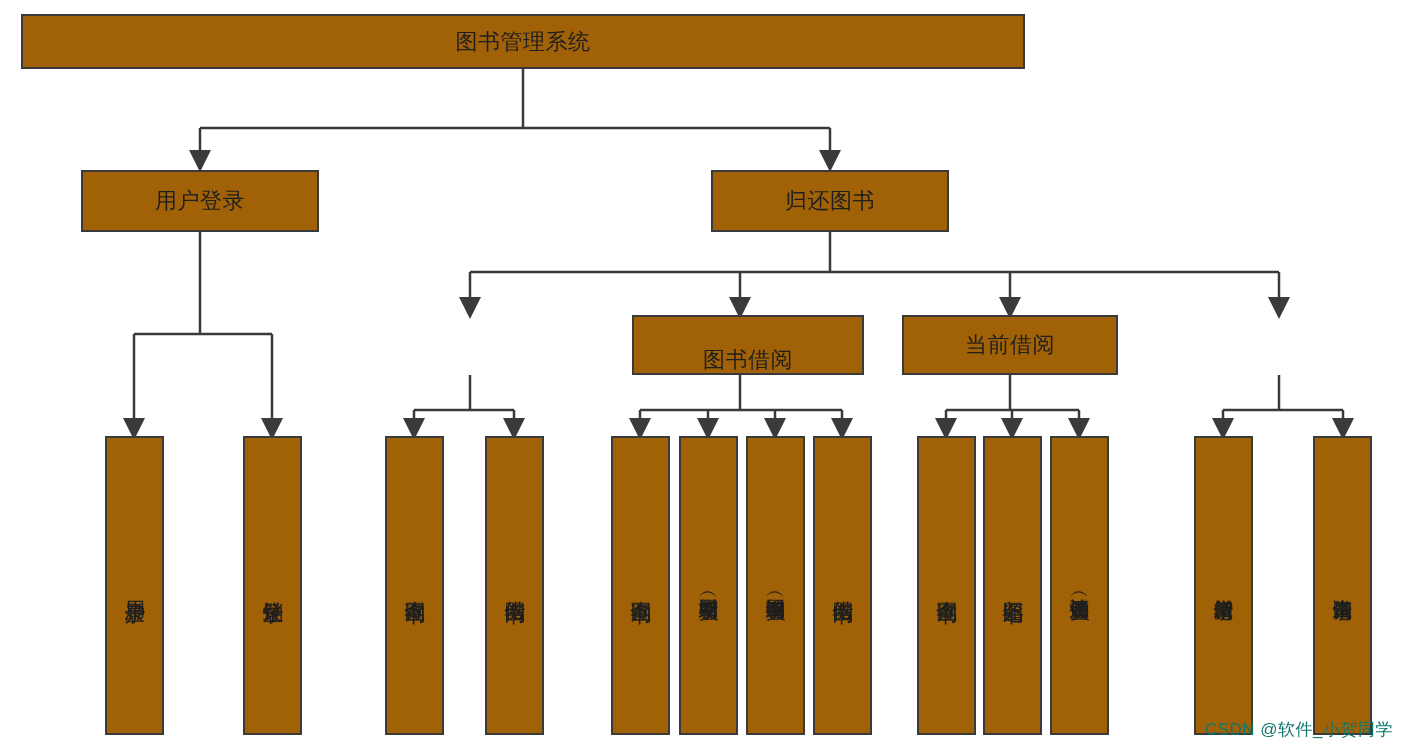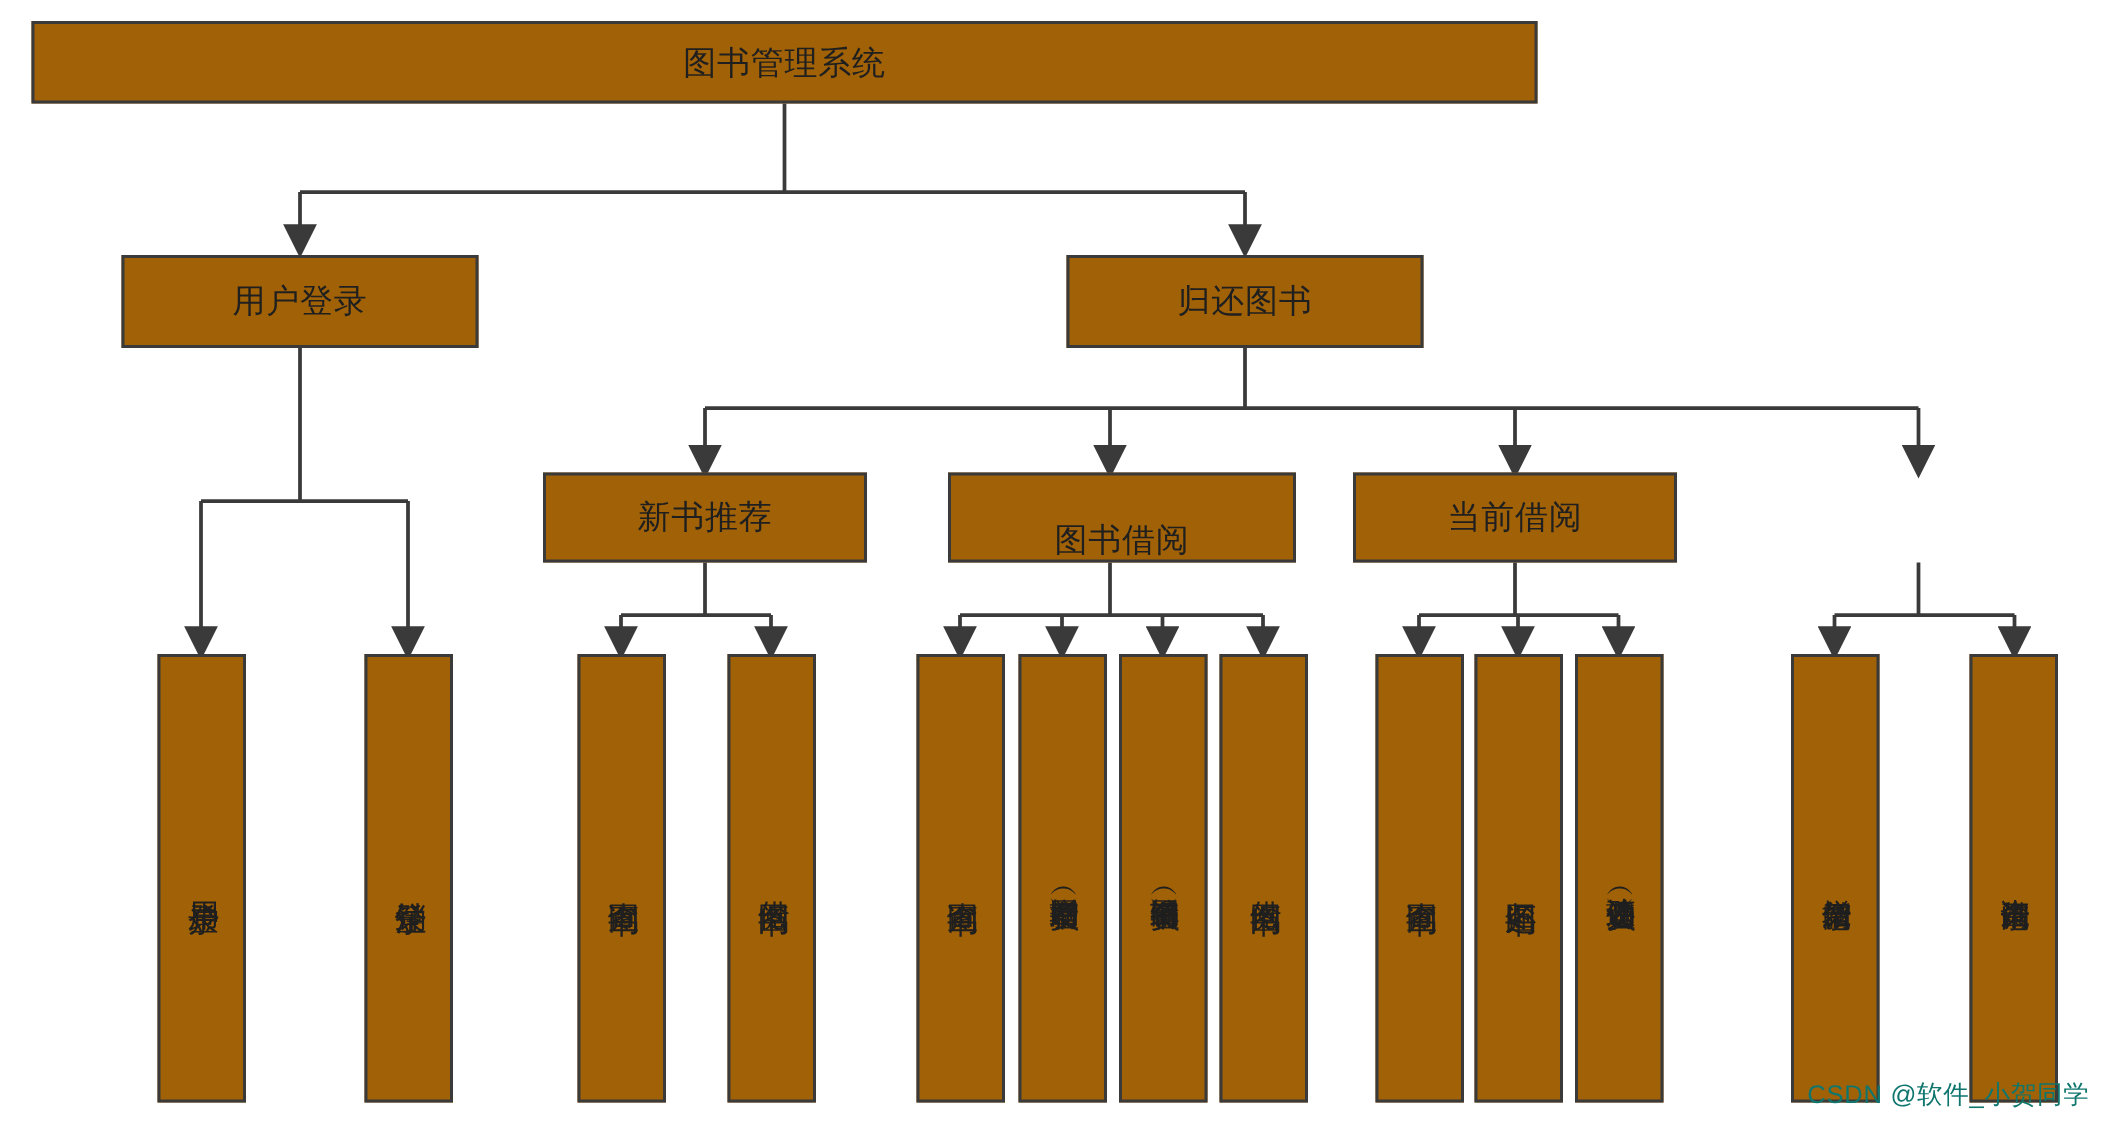--- a/index.html
+++ b/index.html
@@ -130,23 +130,20 @@
     <span class="label">图书管理系统</span>
   </div>
 
   <div class="node" style="left:81px; top:170px; width:238px; height:62px;">
     <span class="label">用户登录</span>
   </div>
   <div class="node" style="left:711px; top:170px; width:238px; height:62px;">
     <span class="label">归还图书</span>
   </div>
 
-  <div class="node" style="left:362px; top:315px; width:216px; height:60px;">
-    <span class="label">新书推荐</span>
-  </div>
   <div class="node" style="left:632px; top:315px; width:232px; height:60px;align-items:flex-end;">
     <span class="label">图书借阅</span>
   </div>
   <div class="node" style="left:902px; top:315px; width:216px; height:60px;">
     <span class="label">当前借阅</span>
   </div>
 
   <div class="node vertical" style="left:105px; top:436px; width:59px; height:299px;">
     <span class="label">用户登录</span>
   </div>

